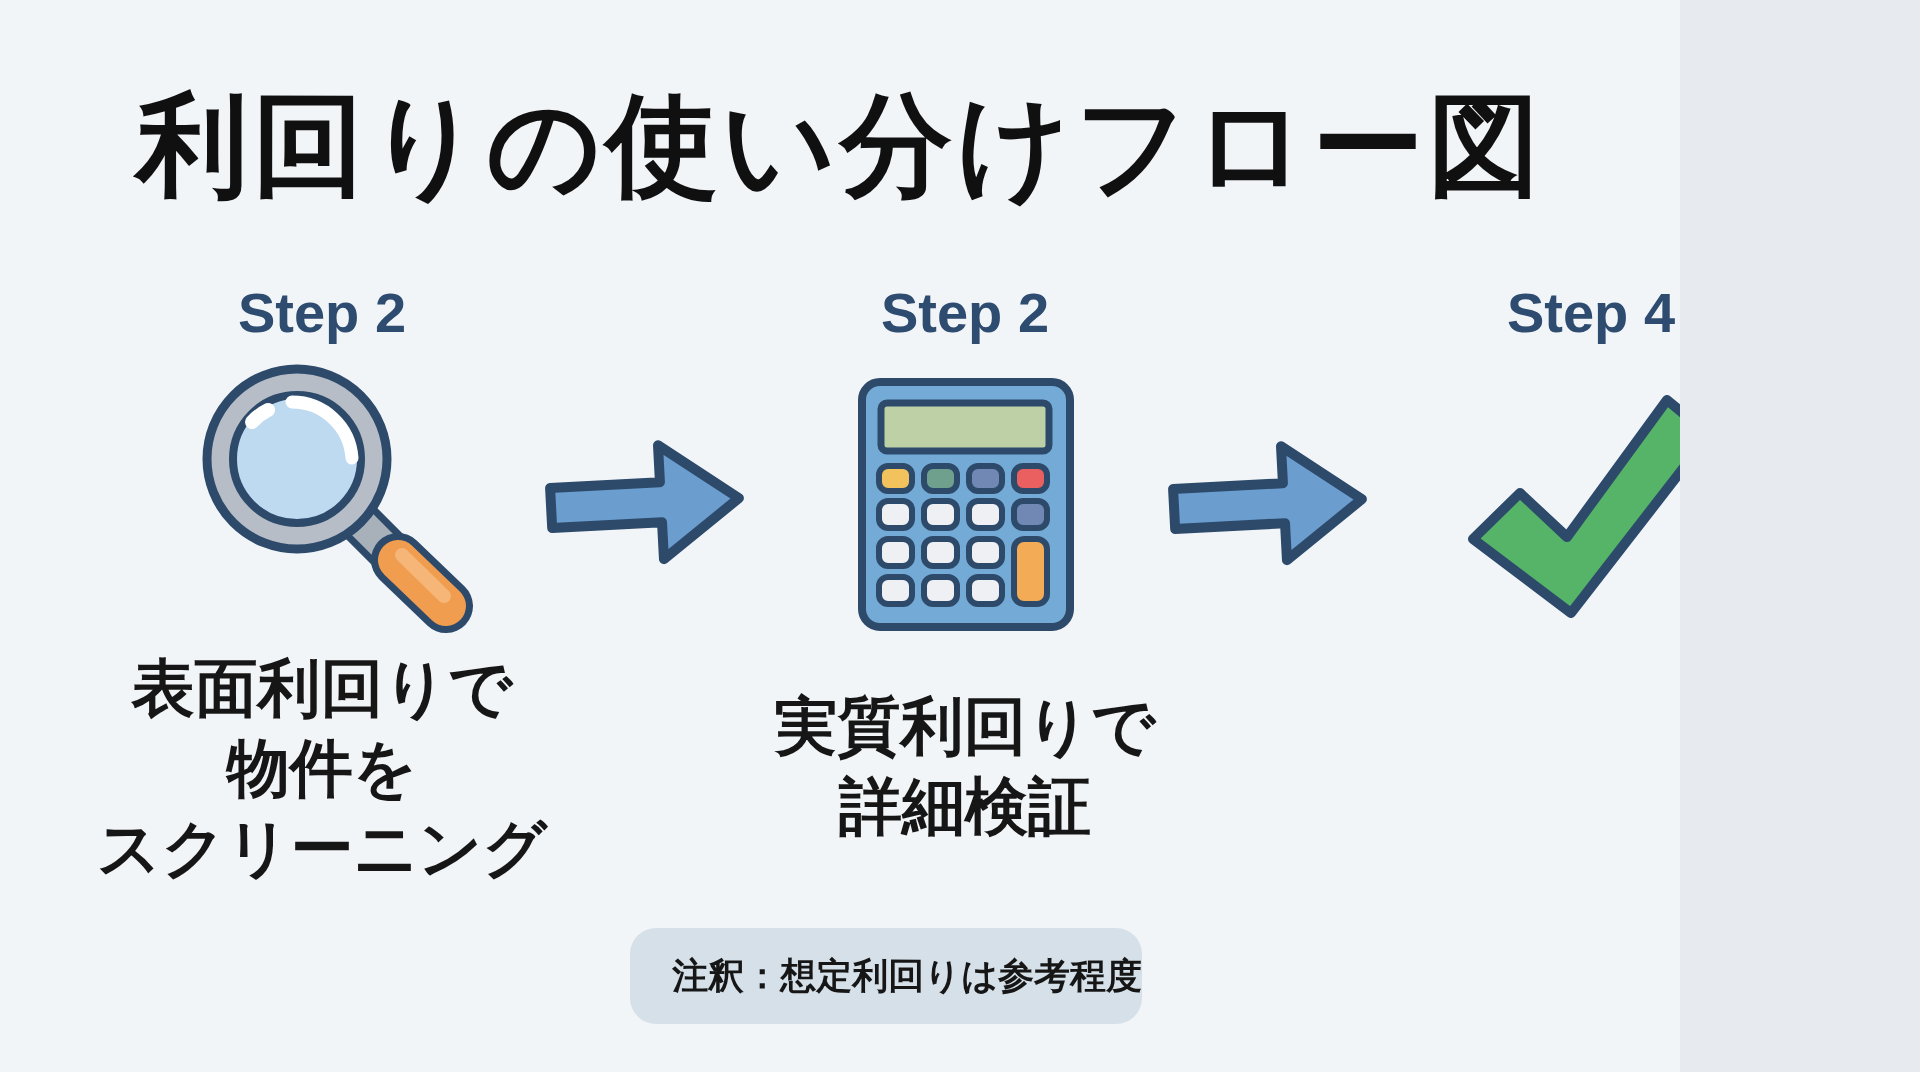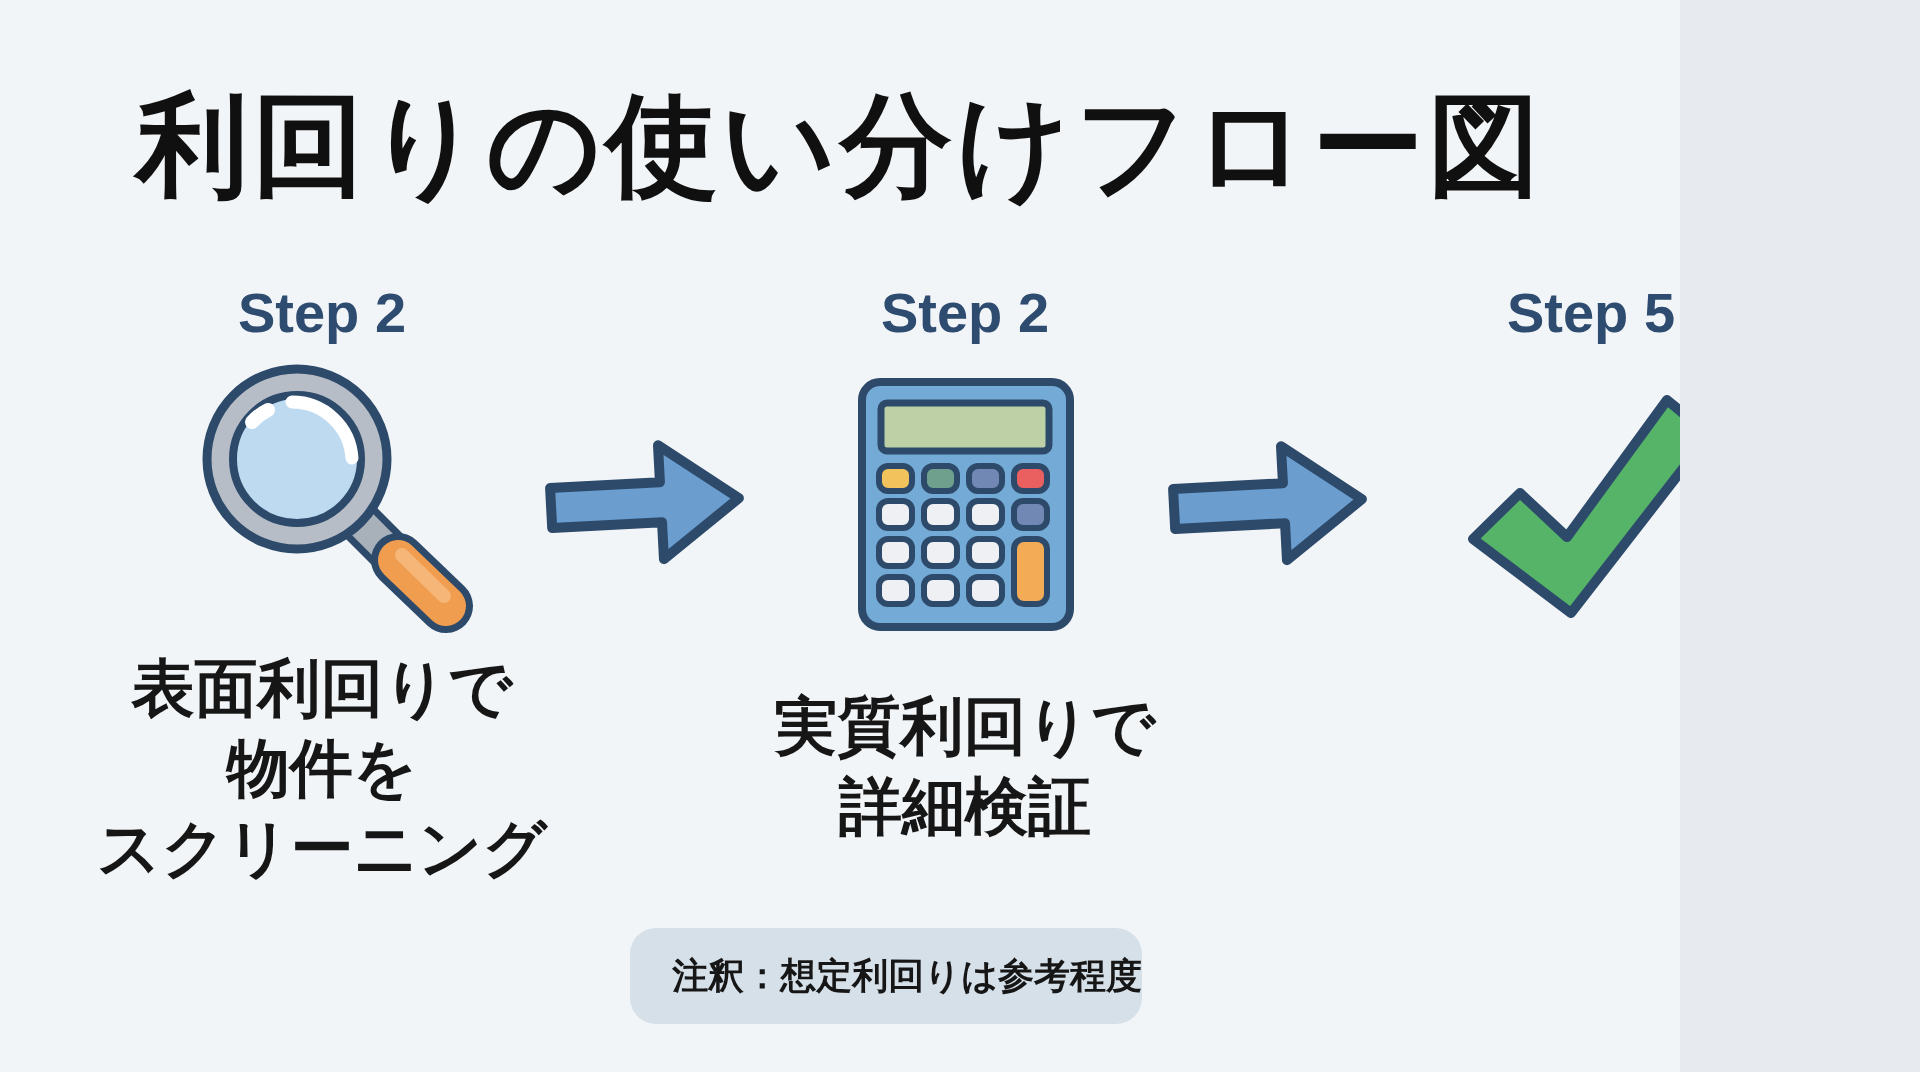--- a/index.html
+++ b/index.html
@@ -97,21 +97,21 @@
 </style>
 </head>
 <body>
 
 <div class="canvas">
 
   <div class="title">利回りの使い分けフロー図</div>
 
   <div class="step-label s1">Step 2</div>
   <div class="step-label s2">Step 2</div>
-  <div class="step-label s3">Step 5</div>
+  <div class="step-label s3">Step 4</div>
 
   <svg class="icon magnifier" viewBox="0 0 340 300" xmlns="http://www.w3.org/2000/svg">
 
     <line x1="214" y1="176" x2="250" y2="212" stroke="var(--navy_outline)" stroke-width="44" stroke-linecap="round"></line>
     <line x1="214" y1="176" x2="250" y2="212" stroke="#a8b0ba" stroke-width="30" stroke-linecap="round"></line>
 
     <line x1="258" y1="220" x2="306" y2="266" stroke="var(--navy_outline)" stroke-width="54" stroke-linecap="round"></line>
     <line x1="258" y1="220" x2="306" y2="266" stroke="var(--magnifier_handle)" stroke-width="40" stroke-linecap="round"></line>
     <line x1="262" y1="215" x2="304" y2="256" stroke="#f6b678" stroke-width="14" stroke-linecap="round"></line>
 

